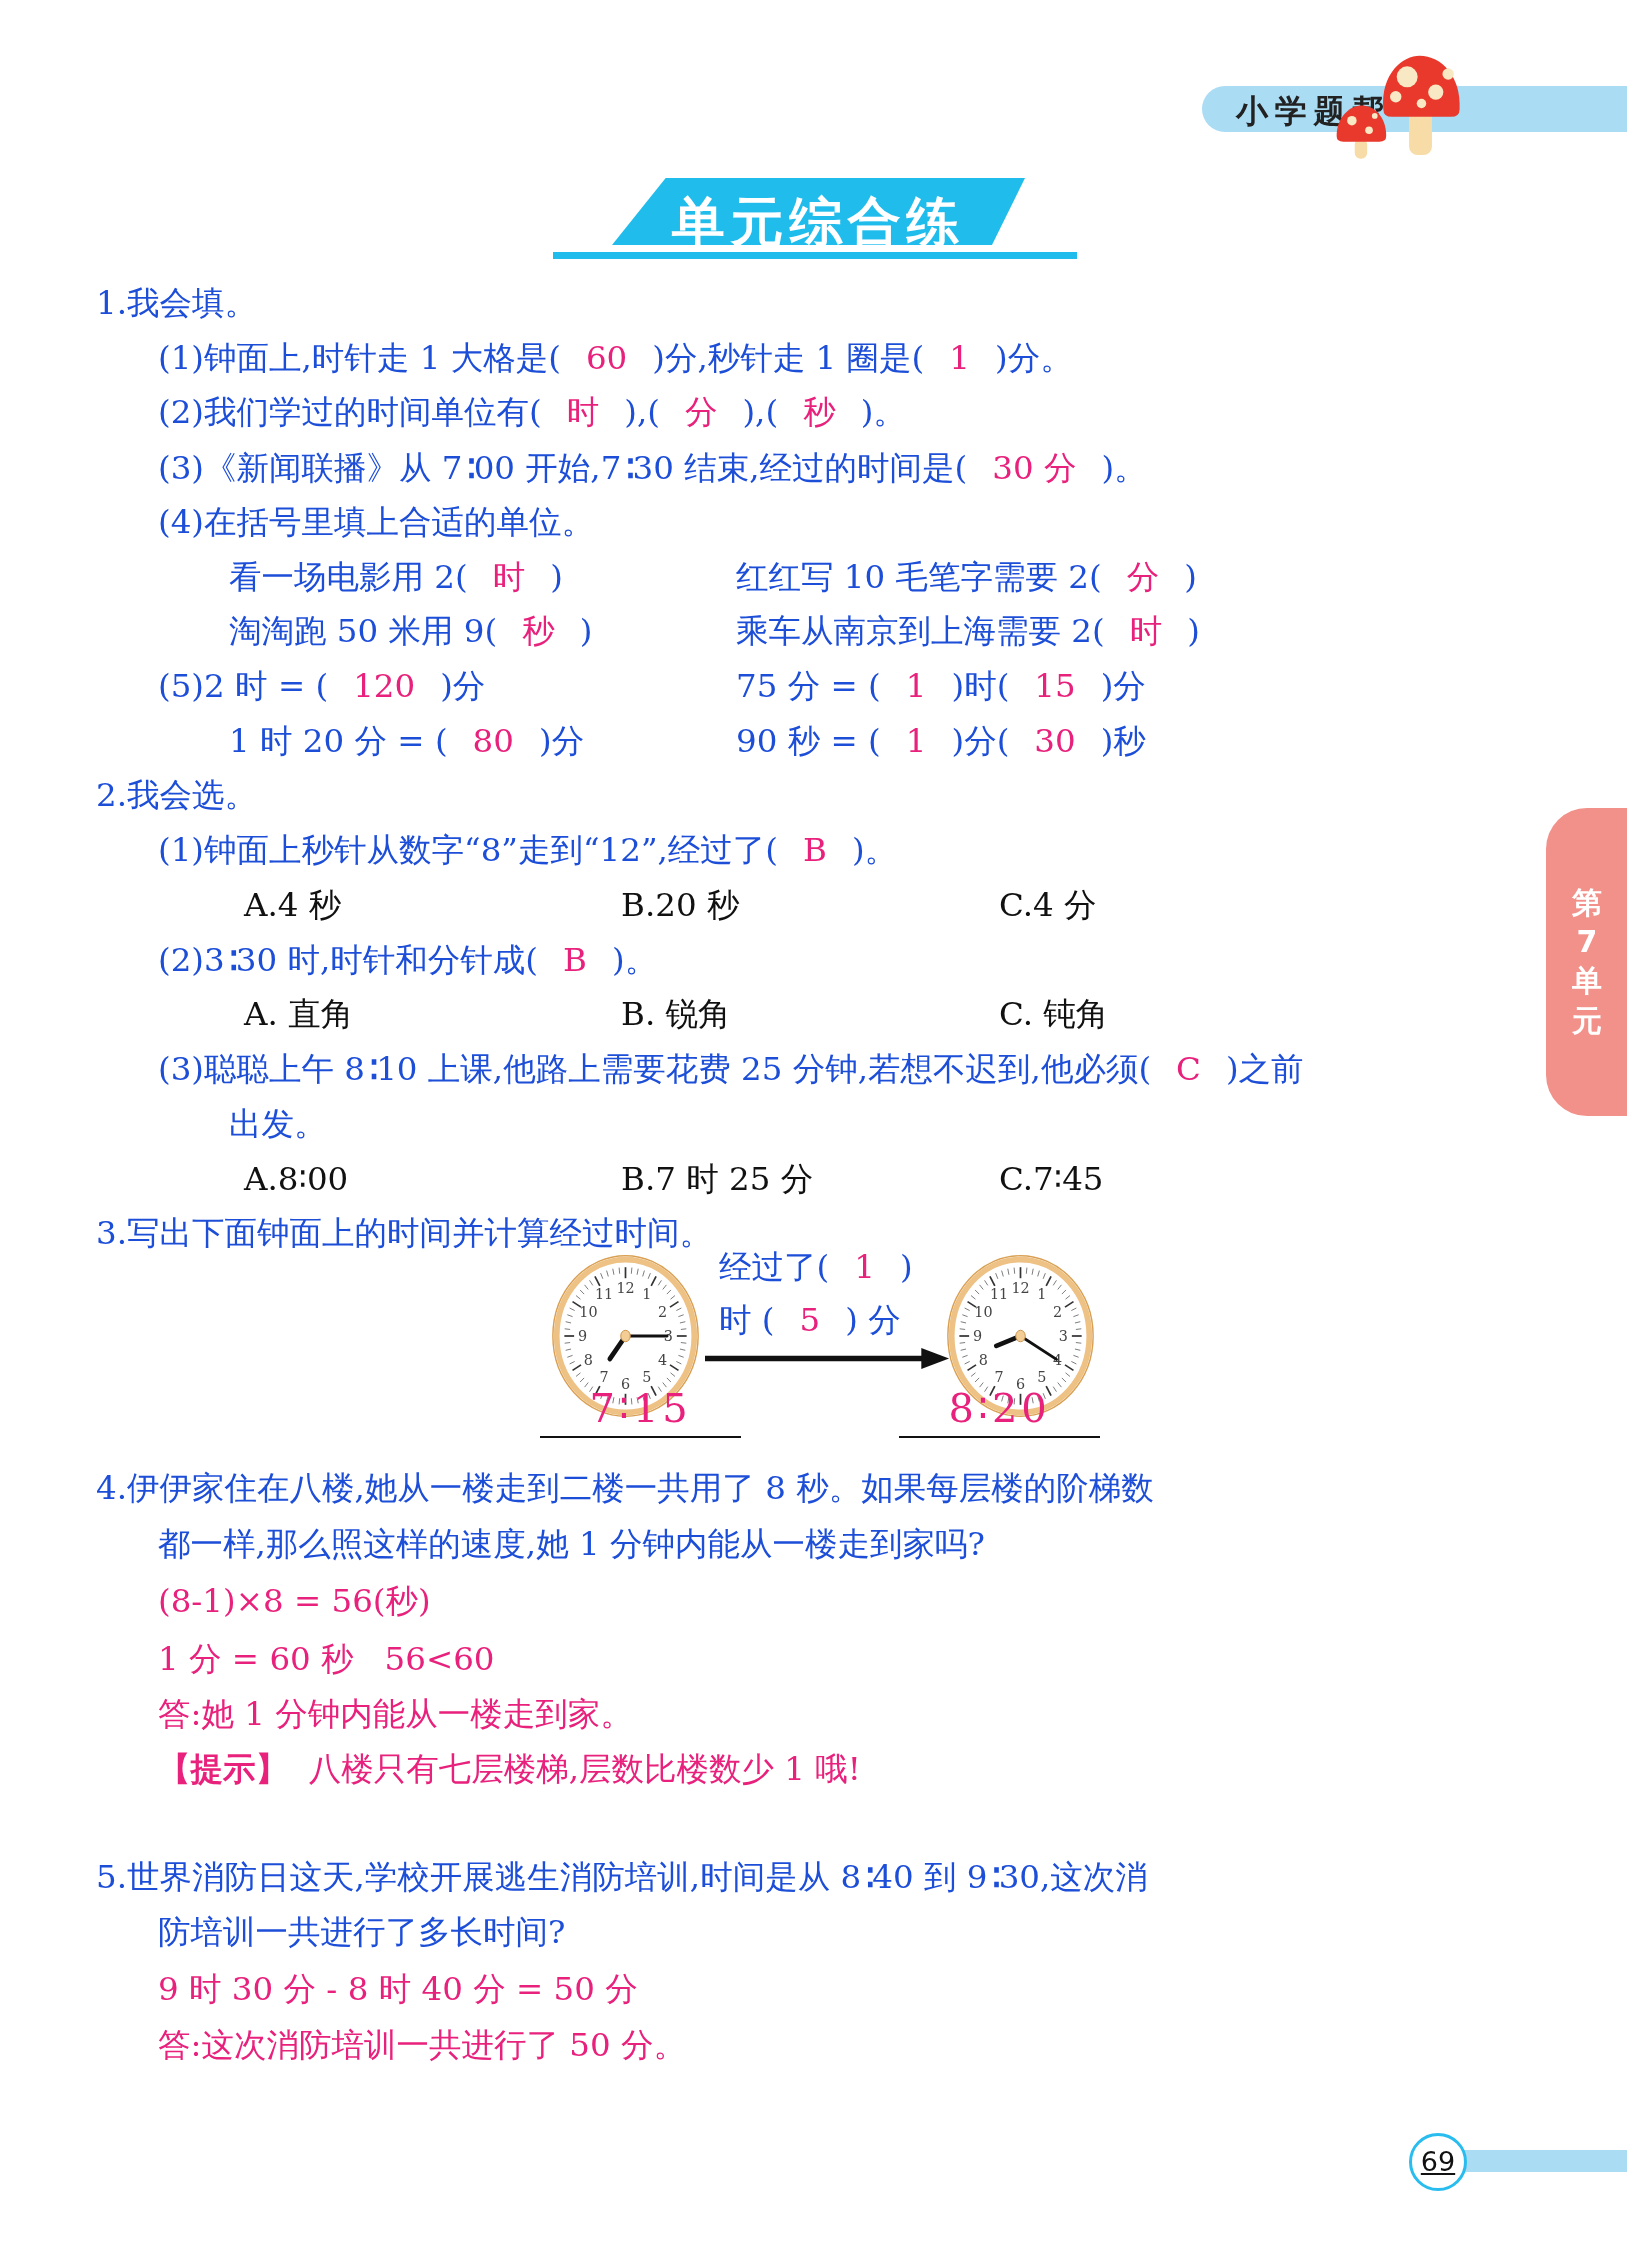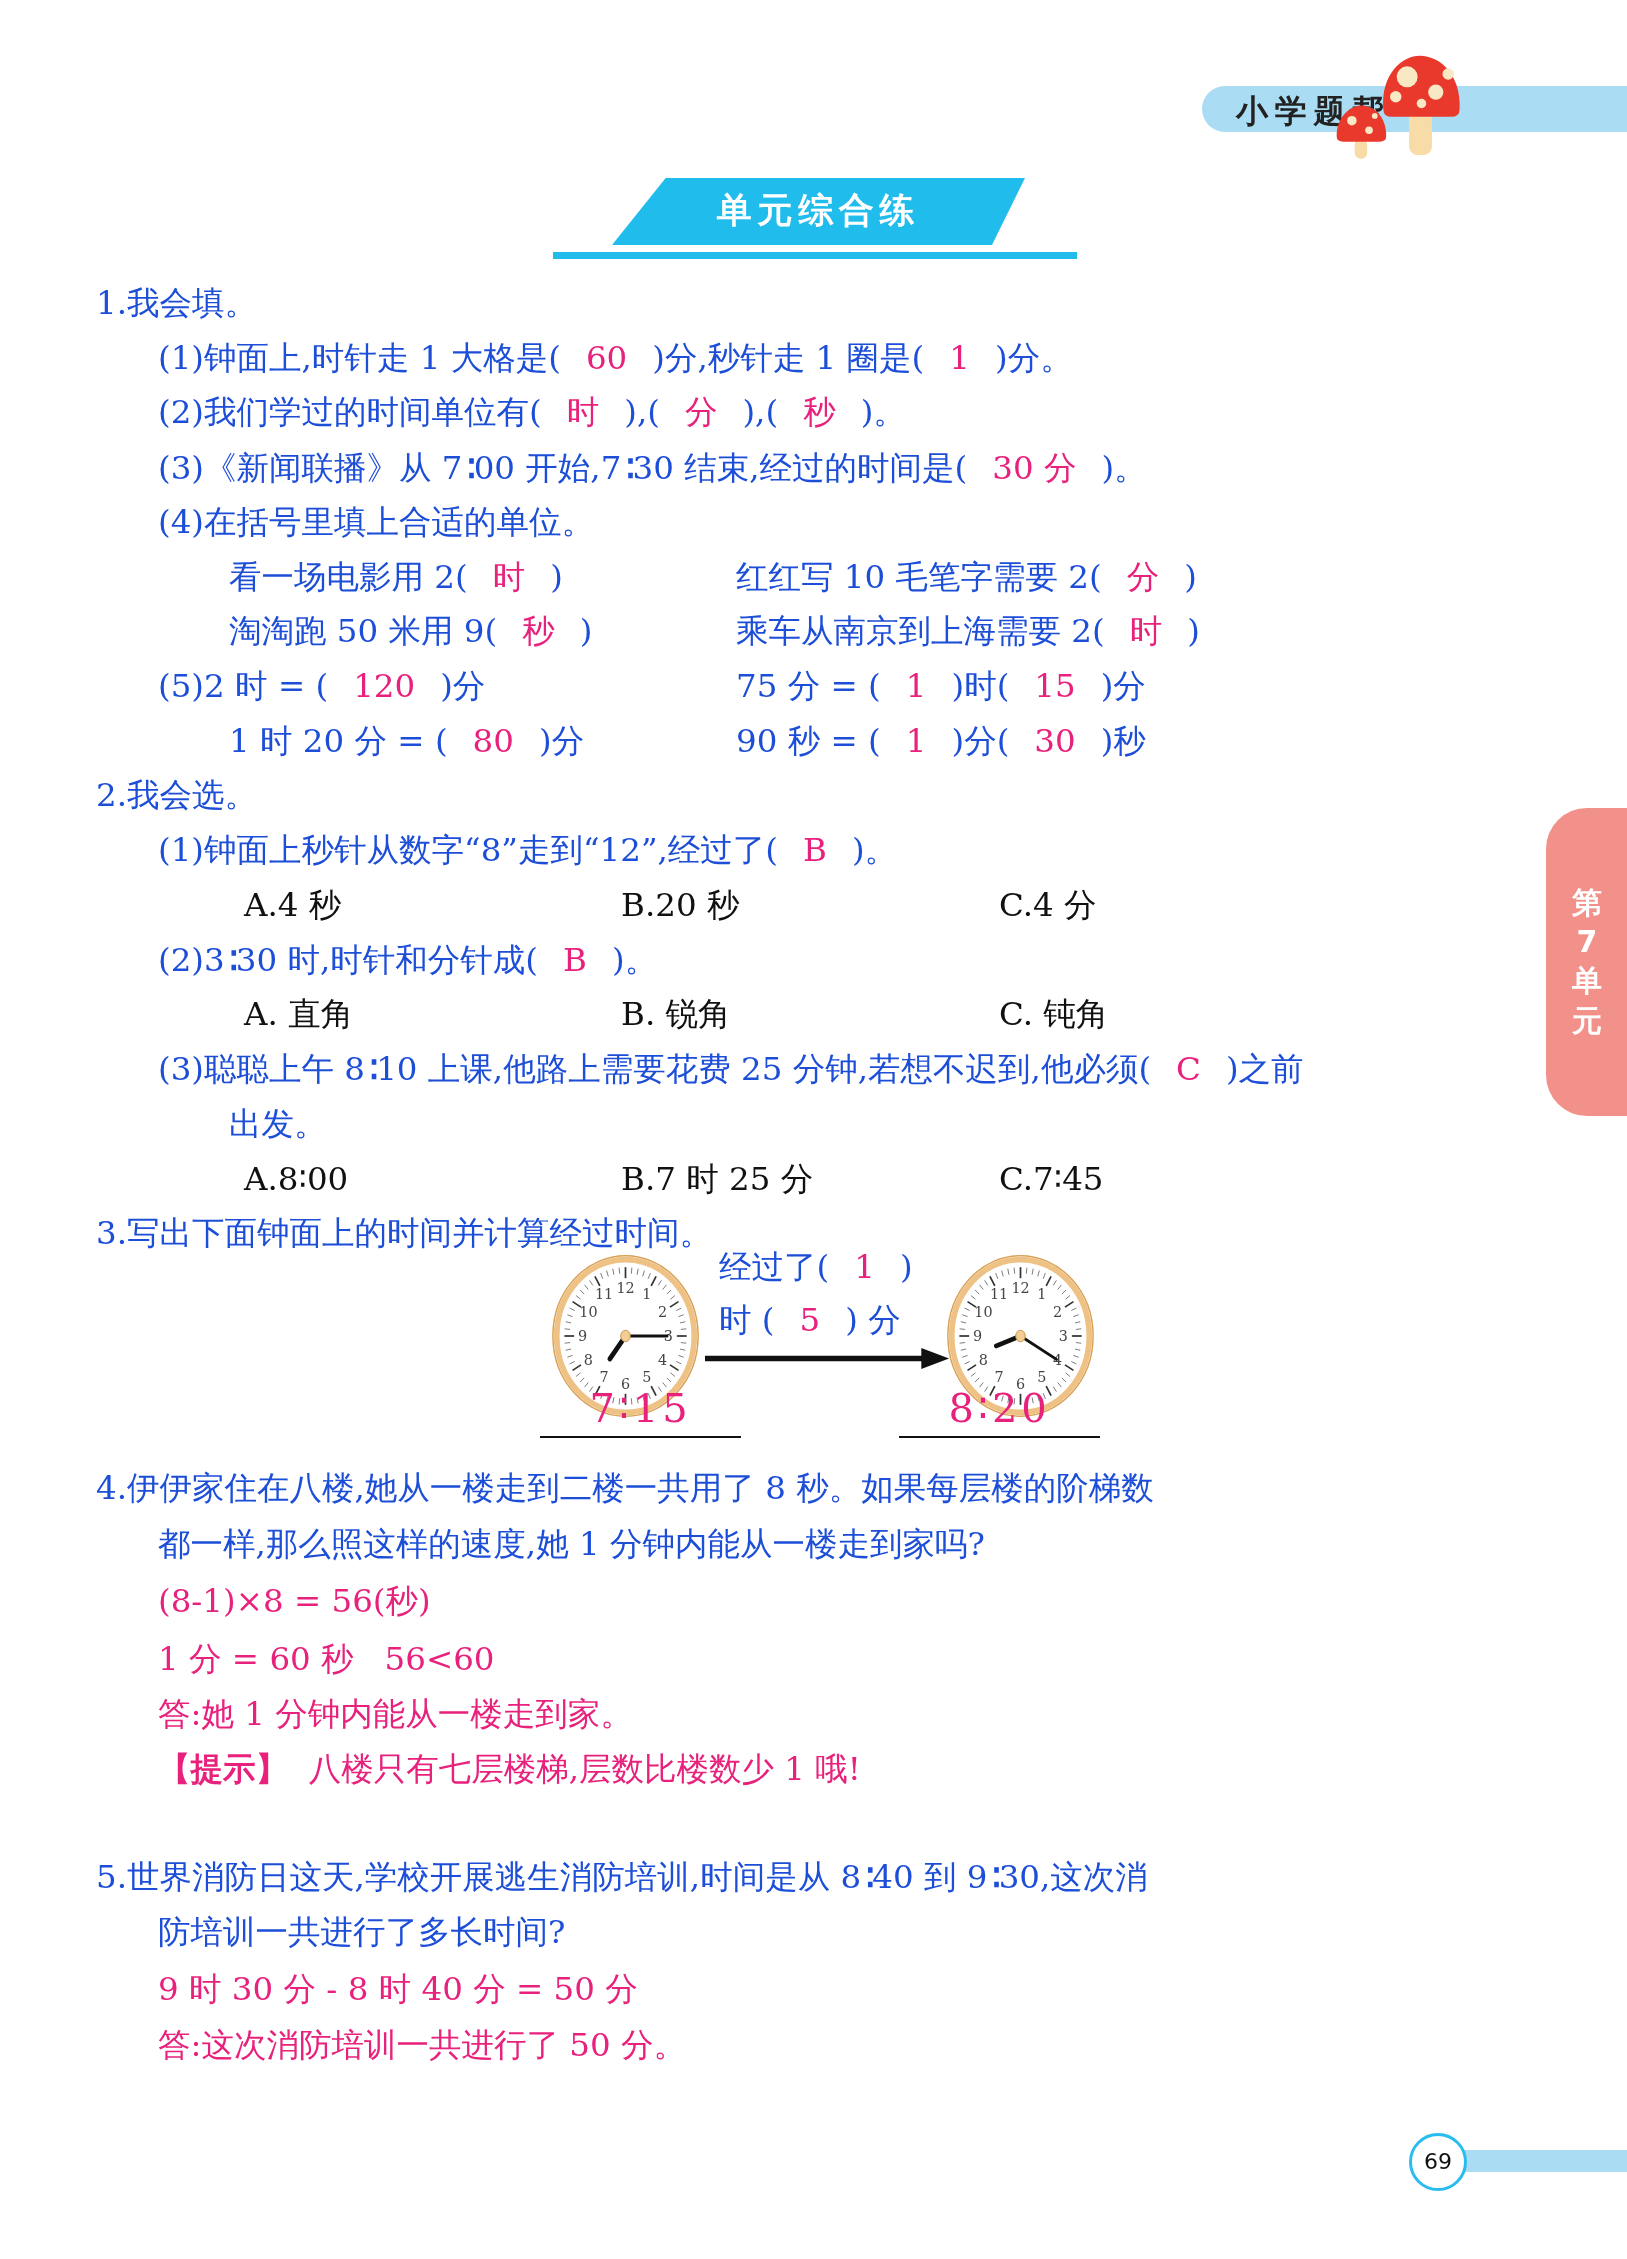--- a/index.html
+++ b/index.html
@@ -11,21 +11,21 @@
              border-radius:25px 0 0 25px;}
   .brand-text{position:absolute;left:34px;top:3.8px;font-family:"DejaVu Sans","Liberation Sans",sans-serif;
               font-weight:700;font-size:32px;letter-spacing:6.7px;color:#222;}
   .mushrooms{position:absolute;left:1329px;top:46px;width:143px;height:115px;}
 
   
   .title-banner{position:absolute;left:612px;top:178px;width:413px;height:67px;background:#1fbcec;
                 clip-path:polygon(13% 0%,100% 0%,92% 100%,0% 100%);}
   .title-text{position:absolute;left:0;right:0;top:8.6px;text-align:center;
               font-family:"DejaVu Sans","Liberation Sans",sans-serif;font-weight:700;
-              font-size:35px;color:#ffffff;letter-spacing:5.7px;}
+              font-size:53px;color:#ffffff;letter-spacing:5.7px;}
   .title-underline{position:absolute;left:553px;top:252px;width:524px;height:6.7px;background:#1fbcec;}
 
   
   .line{position:absolute;left:0;right:67px;height:48px;line-height:48px;font-size:32.5px;white-space:pre;}
   .seg-k{color:#1d4ed8;}
   .seg-a{color:#e8217c;padding:0 25px;}
   .seg-p{color:#e8217c;text-align:right;}
   .seg-b{color:#e8217c;font-weight:700;font-family:"DejaVu Sans","Liberation Sans",sans-serif;}
   .cell{position:absolute;top:0;height:48px;line-height:48px;white-space:pre;}
   .cell-a1{left:158px;} .cell-a2{left:229px;} .cell-b{left:736px;}
@@ -44,21 +44,21 @@
   .side-tab{position:absolute;right:0;top:808px;width:82px;height:308px;background:#f2918a;
             border-radius:41px 0 0 41px;display:flex;flex-direction:column;align-items:center;
             justify-content:center;gap:6.7px;}
   .side-tab span{color:#fff;font-family:"DejaVu Sans","Liberation Sans",sans-serif;
                  font-weight:700;font-size:30px;line-height:32.5px;}
 
   
   .footer-bar{position:absolute;top:2150px;left:1436px;right:0;height:22px;background:#aadcf4;}
   .page-circle{position:absolute;left:1409px;top:2133px;width:52px;height:52px;background:#fff;
                border:3.8px solid #29bdef;border-radius:50%;text-align:center;line-height:52px;
-               font-family:"DejaVu Sans","Liberation Sans",sans-serif;font-size:22px;color:#111;}
+               font-family:"DejaVu Sans","Liberation Sans",sans-serif;font-size:27px;color:#111;text-decoration:underline;}
 </style>
 </head>
 <body>
 
 <div class="page">
 
   <div class="brand-bar">
     <span class="brand-text">小学题帮</span>
   </div>
   <svg class="mushrooms" viewBox="0 0 150 120">

